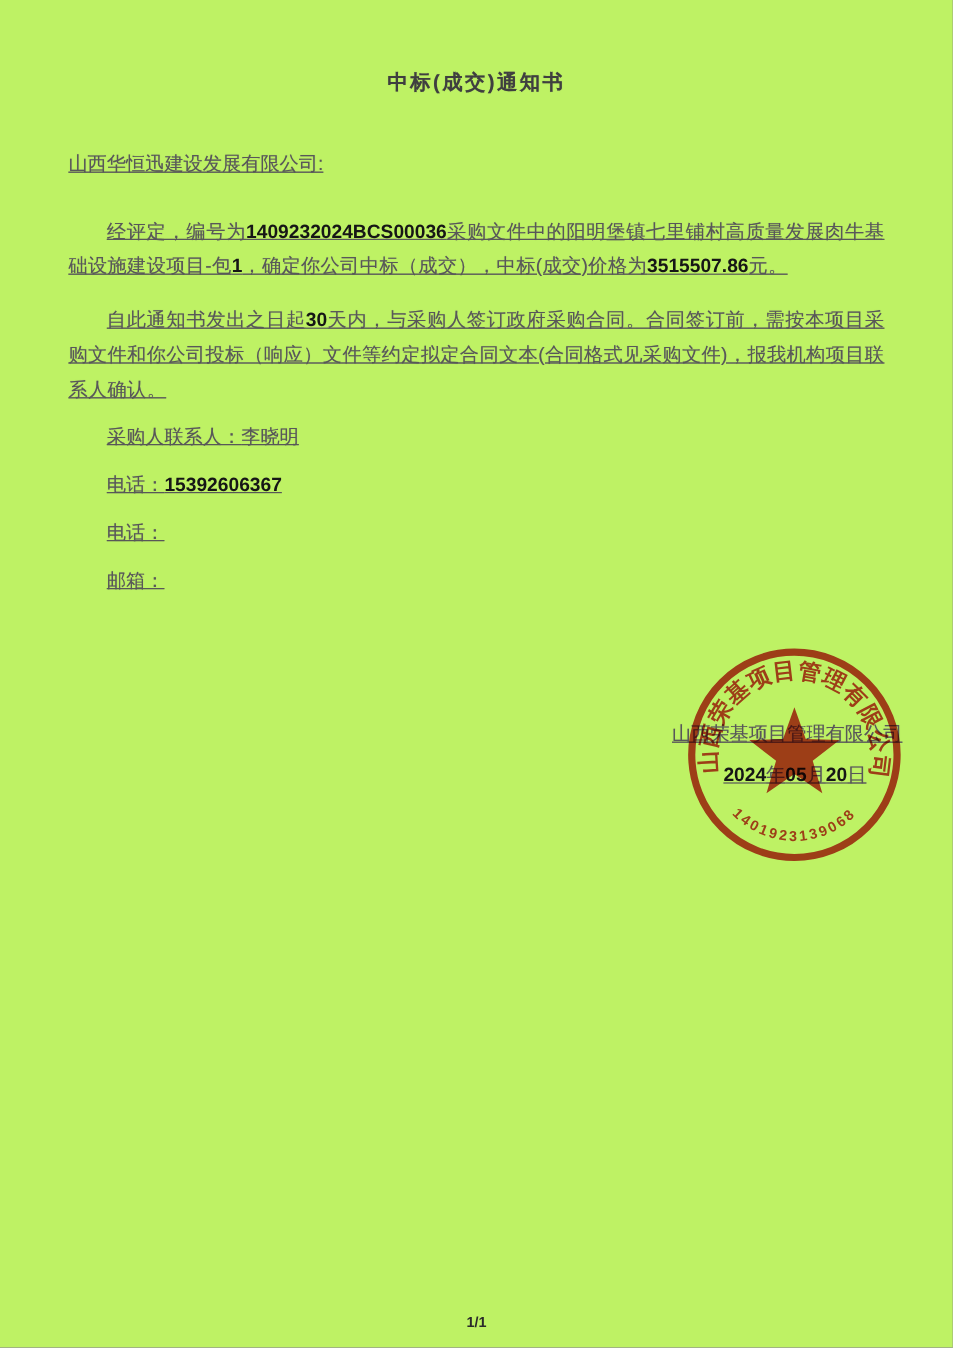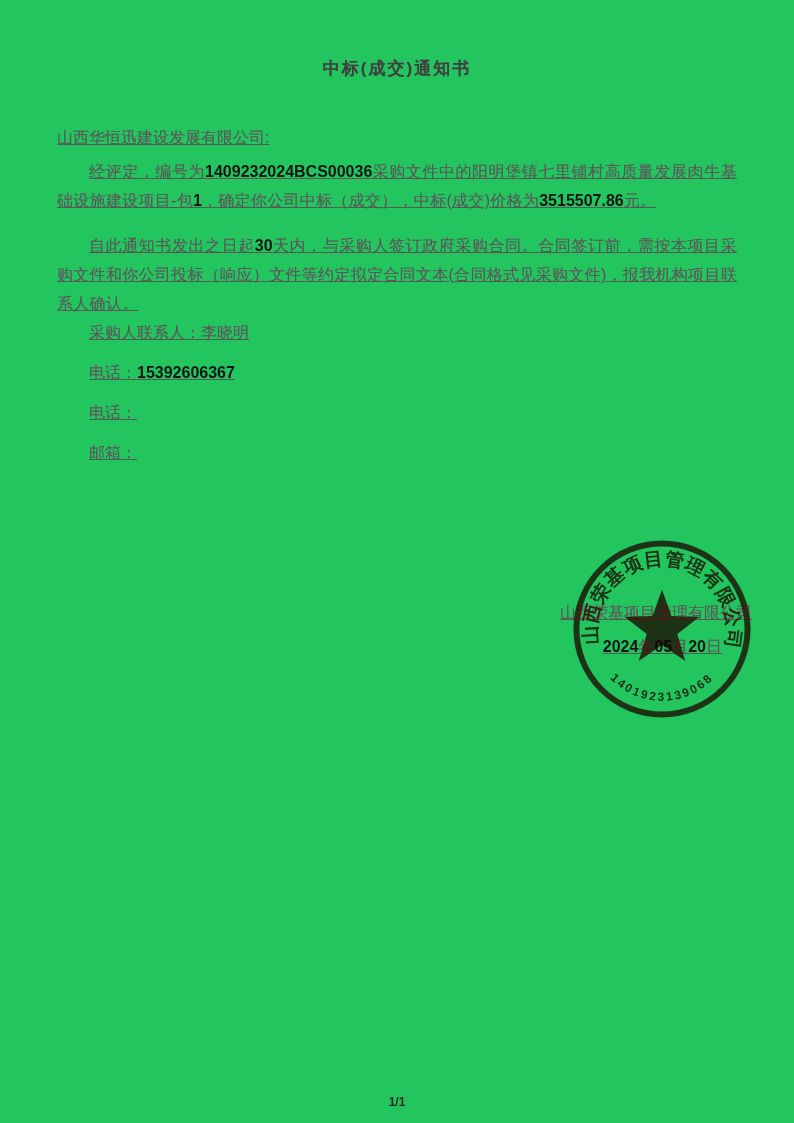--- a/index.html
+++ b/index.html
@@ -1,21 +1,21 @@
 <!DOCTYPE html>
 <html><head>
 <meta charset="utf-8">
 <style>
   * { margin:0; padding:0; box-sizing:border-box; }
   html,body { background:#888; }
   .page {
     position:relative;
     width:794px; height:1123px;
     margin:0 auto;
-    background:#22c55e;
+    background:#bef264;
     font-family:"Liberation Sans", sans-serif;
     overflow:hidden;
   }
   .content { padding:57px 57px 0 57px; }
 
   .doc-title {
     text-align:center;
     font-size:17px;
     font-weight:600;
     letter-spacing:2px;
@@ -25,38 +25,38 @@
 
   .cn { color:#585858; text-shadow:0 0 0.6px rgba(110,110,110,.6);text-decoration:underline; }
 
   .addressee {
     margin-top:48px;
     font-size:16px;
     line-height:20px;
   }
 
   .para {
-    margin-top:9px;
+    margin-top:31px;
     font-size:16px;
     line-height:29px;
     text-indent:2em;
     text-align:justify;
     letter-spacing:0.3px;
   }
   .para + .para { margin-top:16px; }
 
   .seg-num, .num {
     font-weight:700;
     color:#161616;
     font-family:"Liberation Sans", sans-serif;
     text-shadow:none;
     letter-spacing:0;
   }
 
-  .fields { margin-top:6px; }
+  .fields { margin-top:16px; }
   .field {
     font-size:16px;
     line-height:18px;
     margin-bottom:22px;
     padding-left:2em;
   }
 
   .signature {
     position:absolute;
     top:603px; right:42px;

